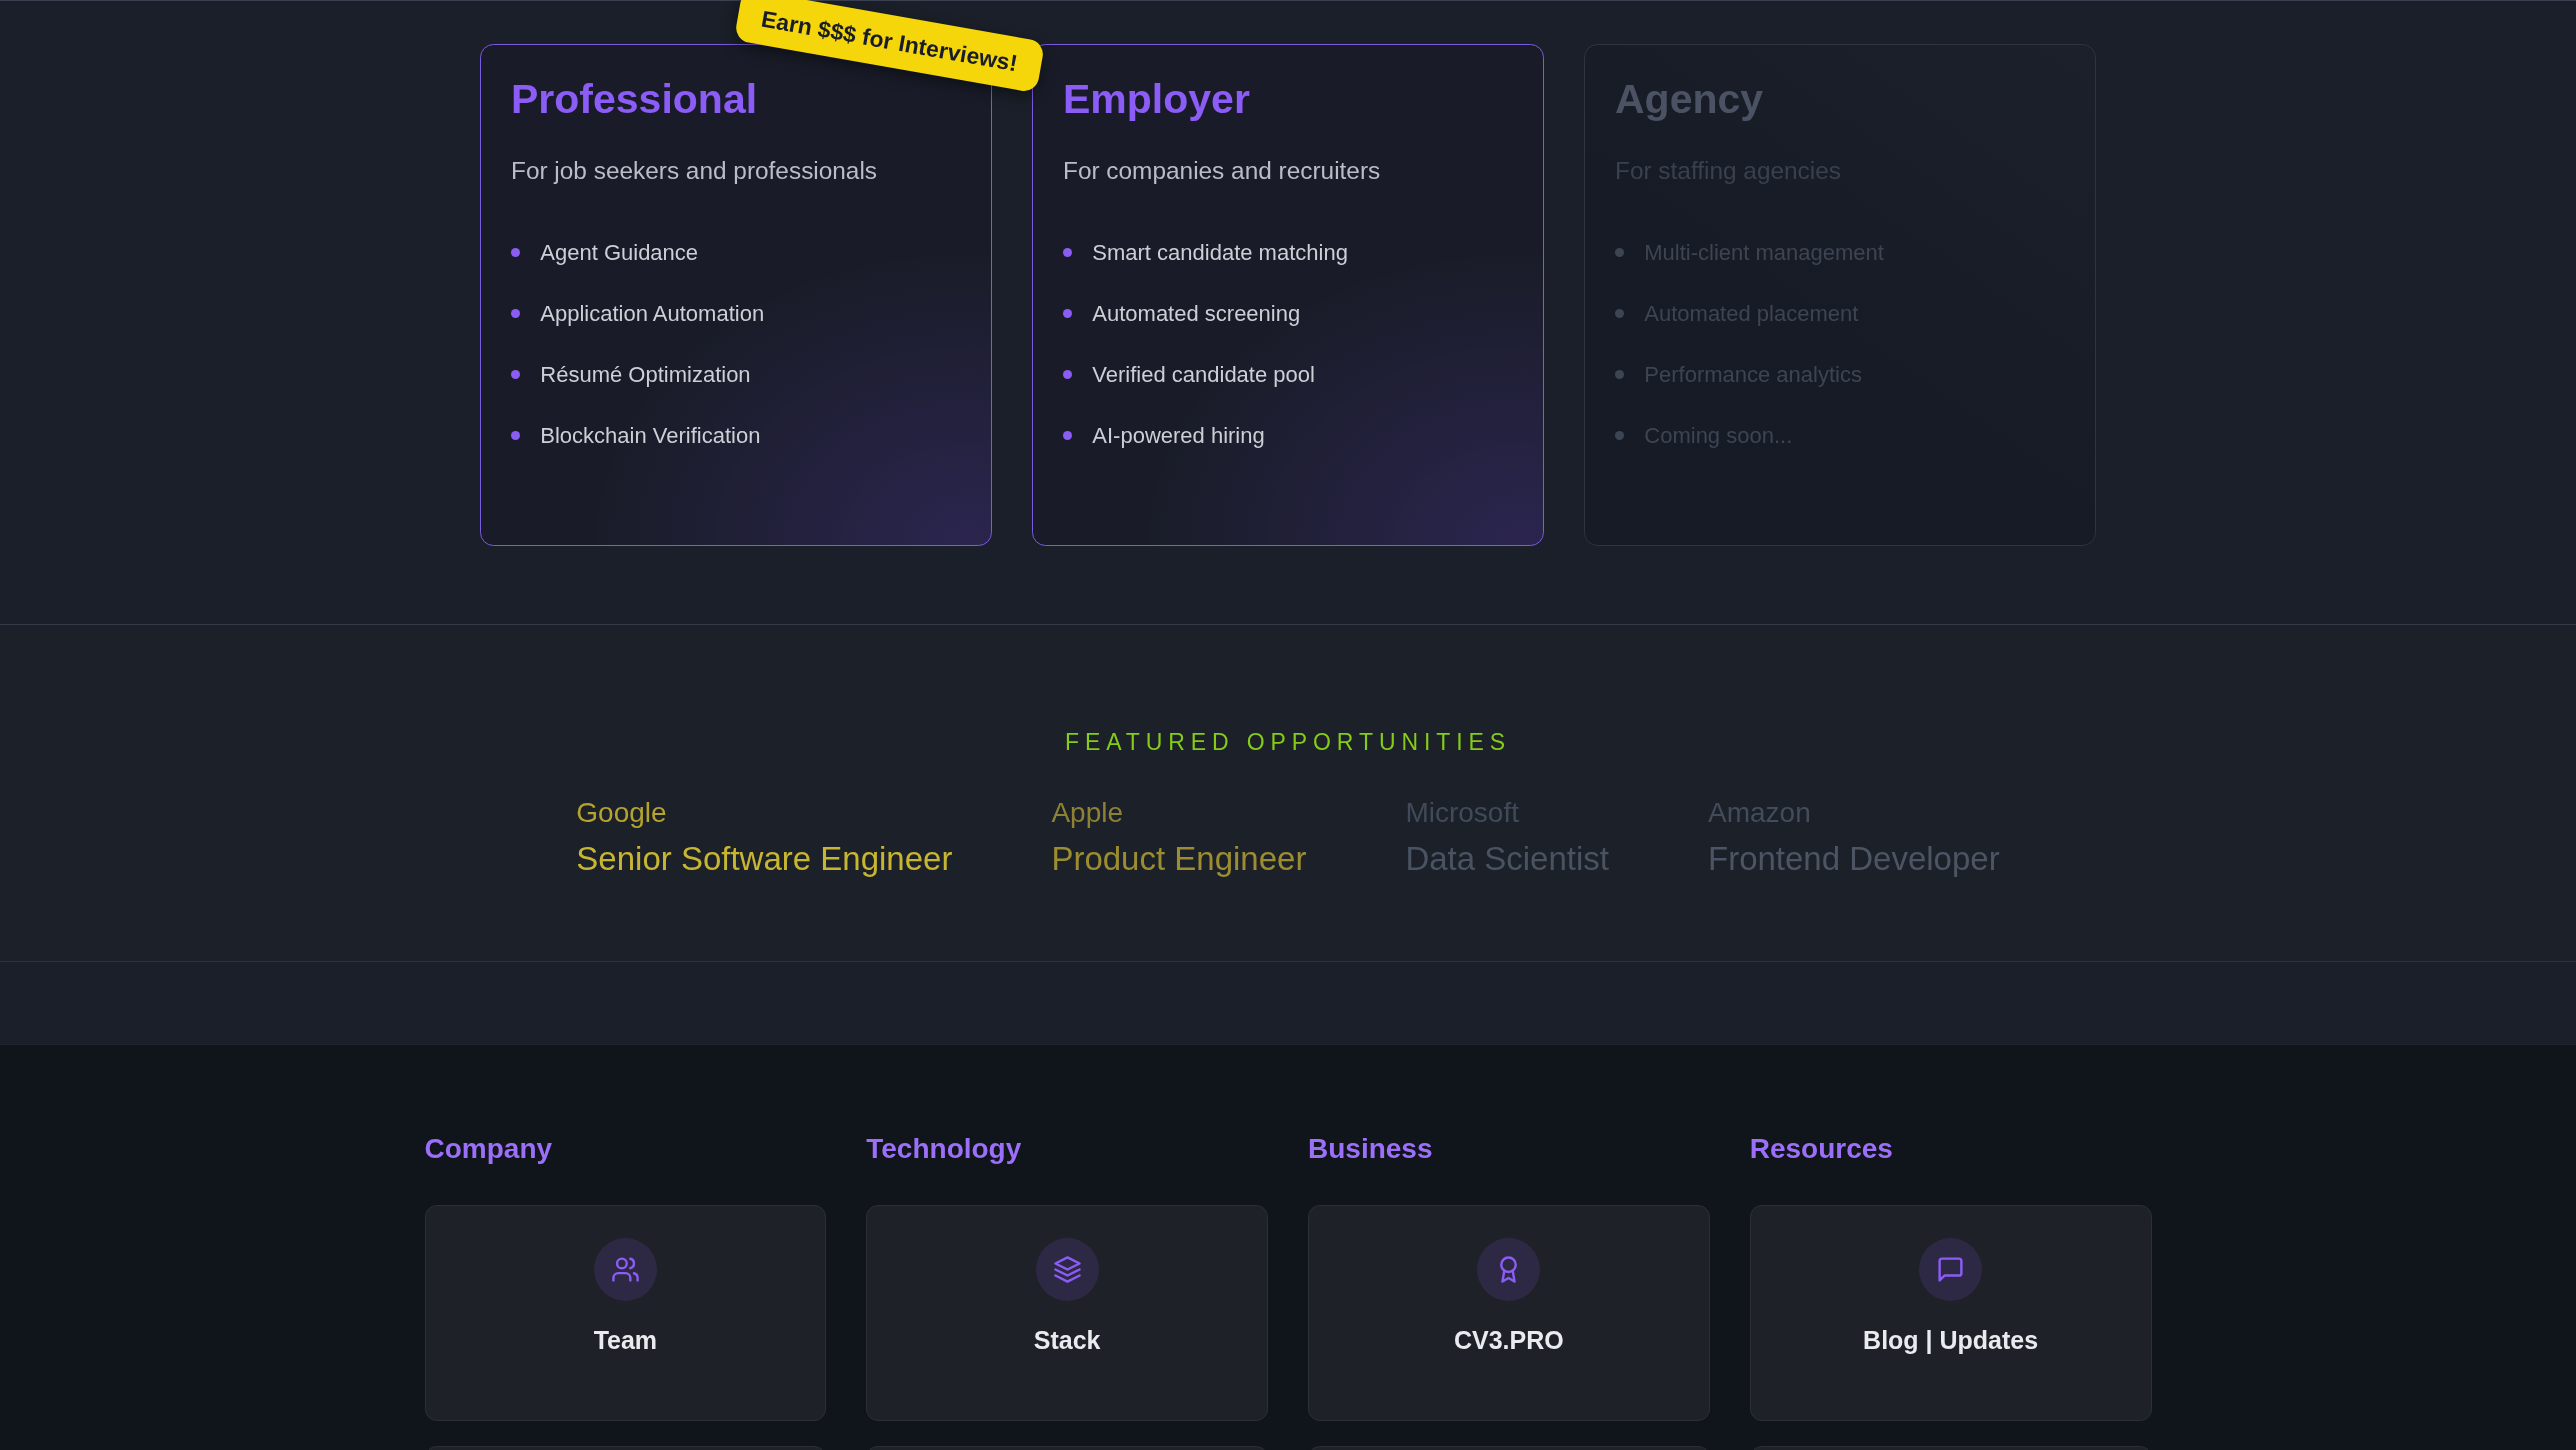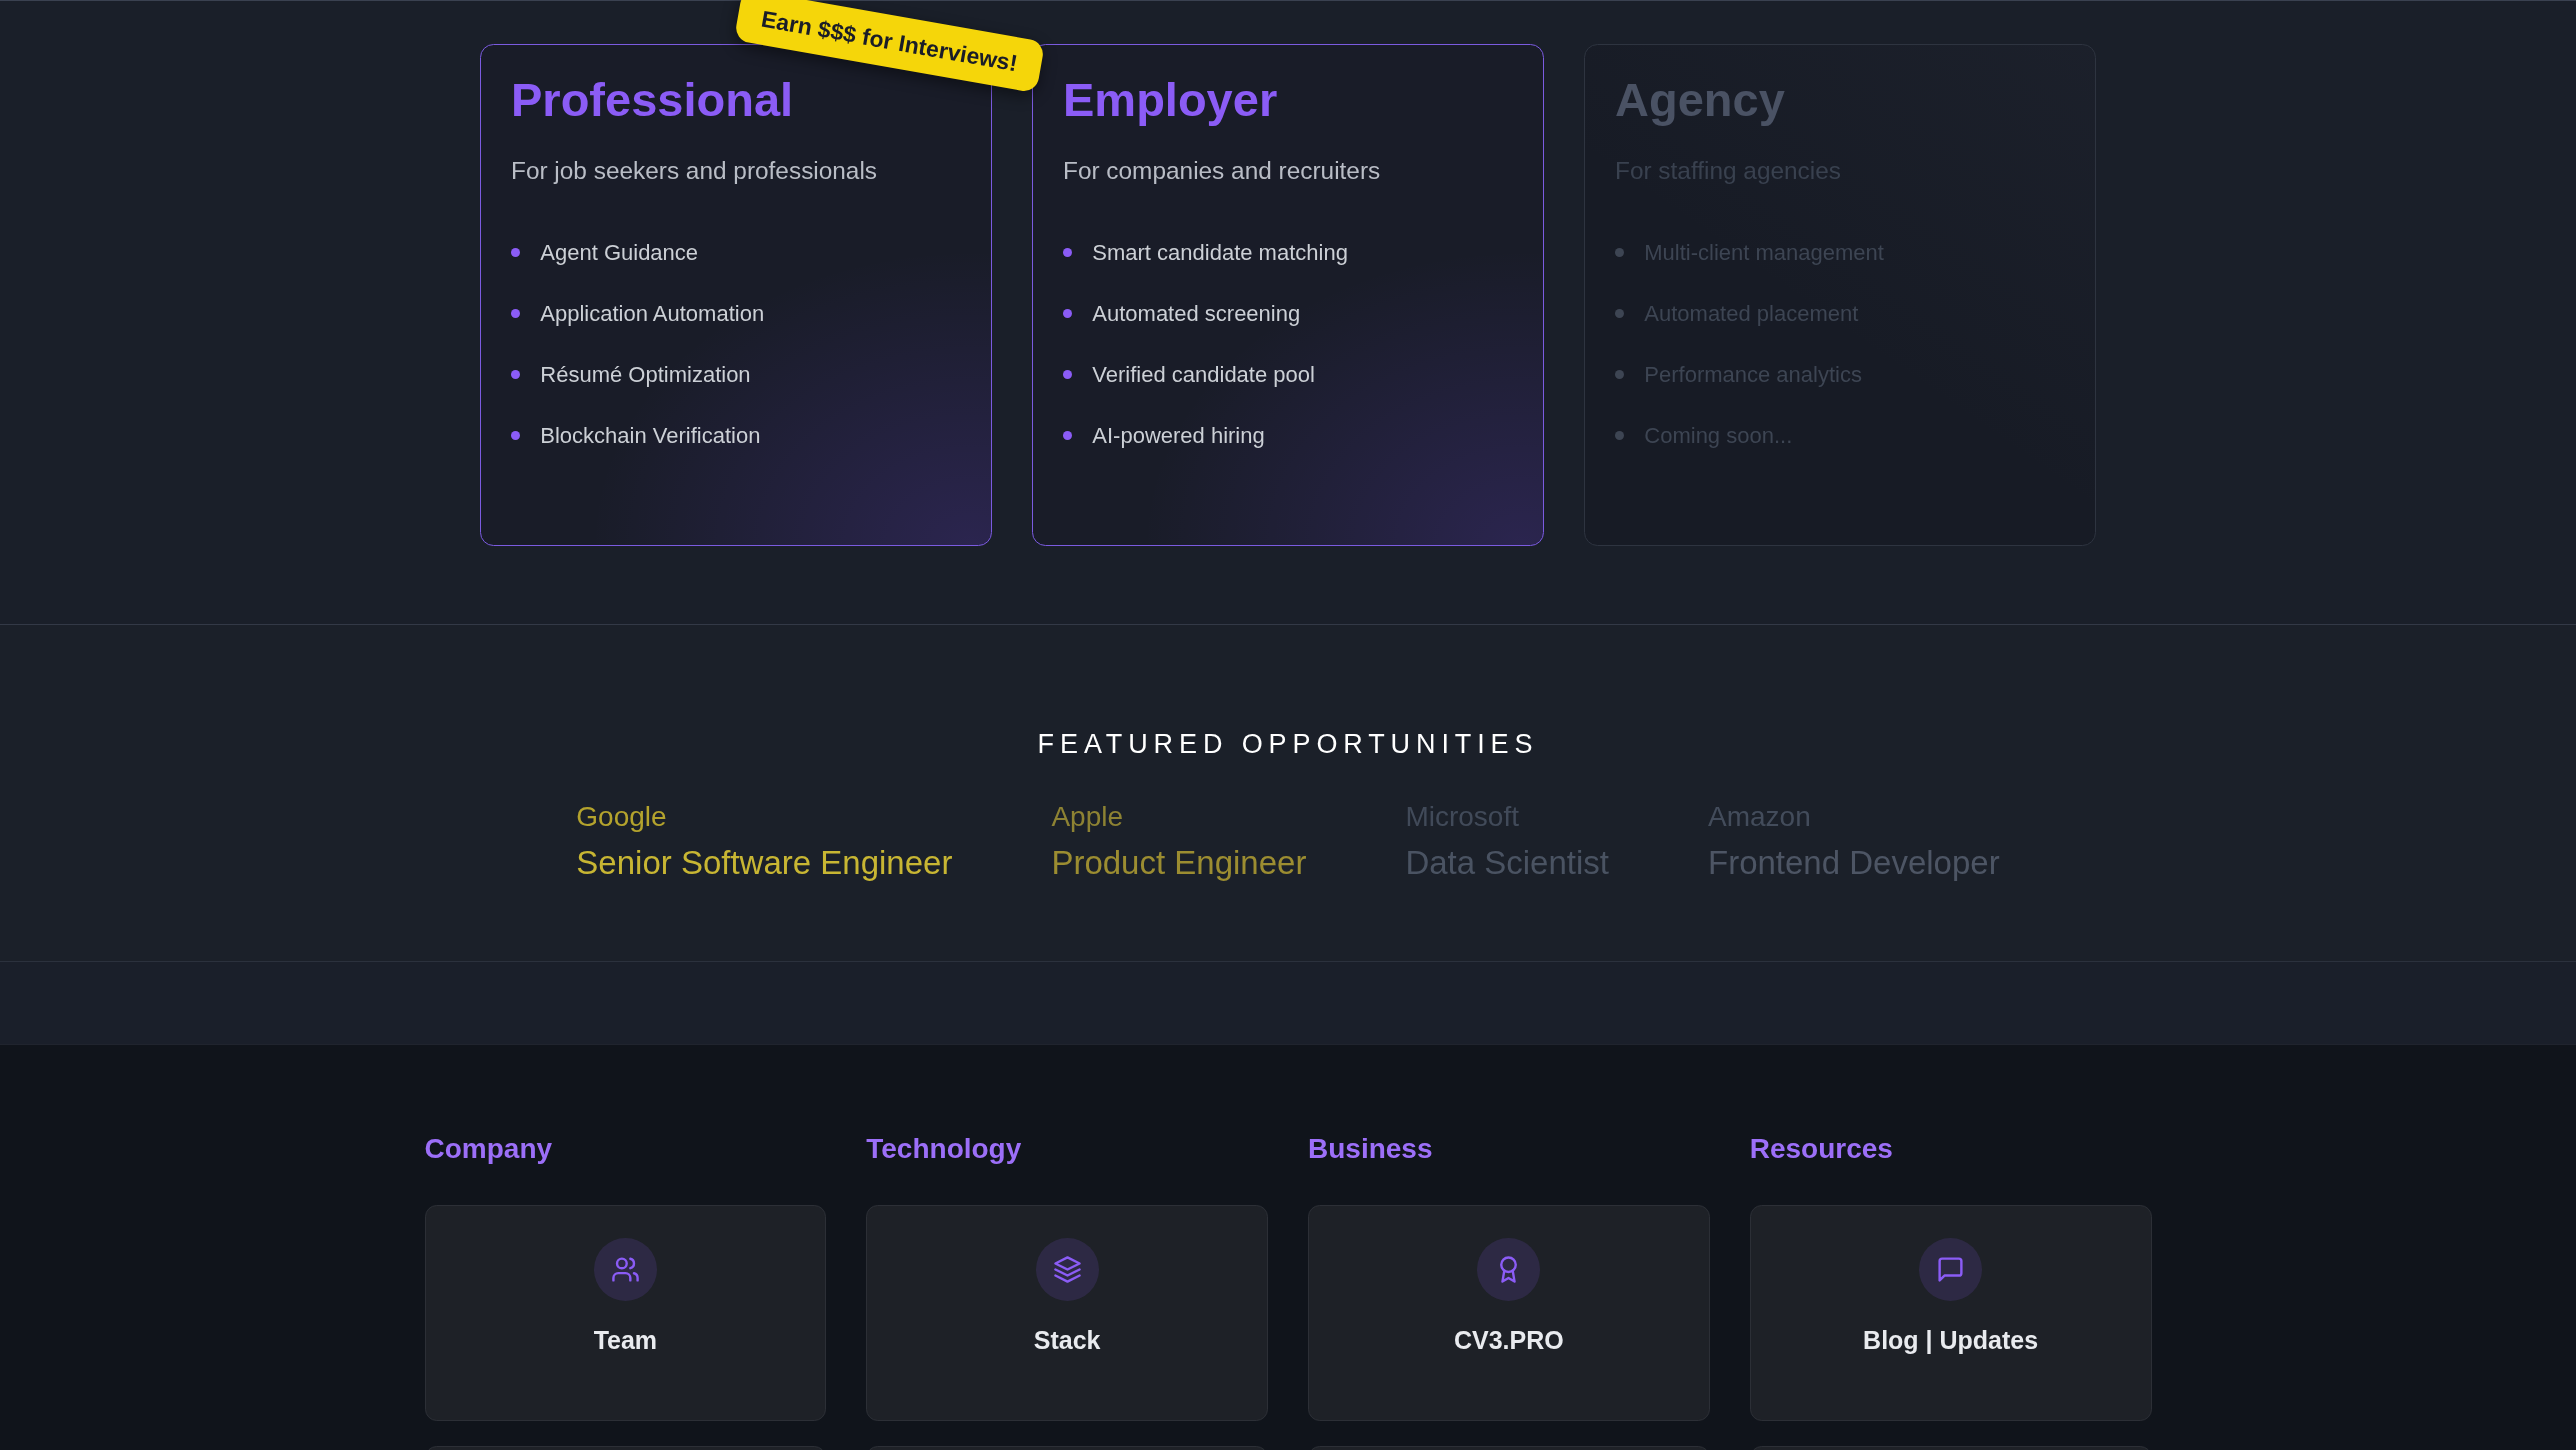--- a/index.html
+++ b/index.html
@@ -36,21 +36,21 @@
     cursor: pointer;
   }
   .plan-card.disabled {
     border-color: #2e3440;
     background:
       linear-gradient(215deg, rgba(90,100,120,0.07), rgba(90,100,120,0) 55%),
       #171b25;
     cursor: default;
   }
   .plan-title {
-    font-size: 47px; font-weight: 700; line-height: 49px;
+    font-size: 41px; font-weight: 700; line-height: 49px;
     color: #8b5cf6;
     margin: 0 0 30px 0;
   }
   .plan-card.disabled .plan-title { color: #4a5264; }
   .plan-subtitle {
     font-size: 24.4px; line-height: 34px;
     color: #b9bdc6;
     margin: 0 0 34px 0;
   }
   .plan-card.disabled .plan-subtitle { color: #39414f; }
@@ -84,23 +84,23 @@
   
   .section-featured {
     height: 337px;
     background: #1b2029;
     border-top: 0.8px solid #333946;
     text-align: center;
   }
   .featured-heading {
     margin: 0;
     padding-top: 104px;
-    font-size: 27px; font-weight: 400;
+    font-size: 23px; font-weight: 400;
     letter-spacing: 5.9px;
-    color: #ffffff;
+    color: #84cc16;
   }
   .jobs-row {
     margin-top: 39px;
     display: flex;
     justify-content: center;
     align-items: flex-start;
     gap: 99px;
   }
   .job-item { text-align: left; cursor: pointer; }
   .job-company { font-size: 28px; line-height: 35px; }

